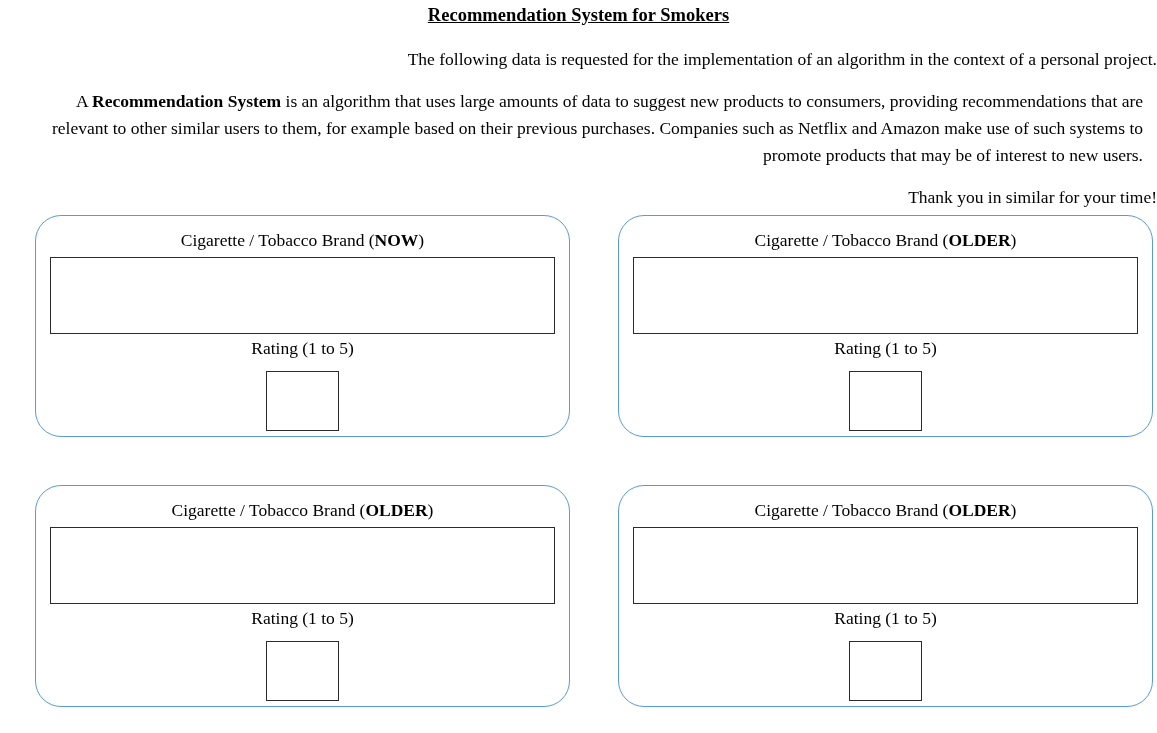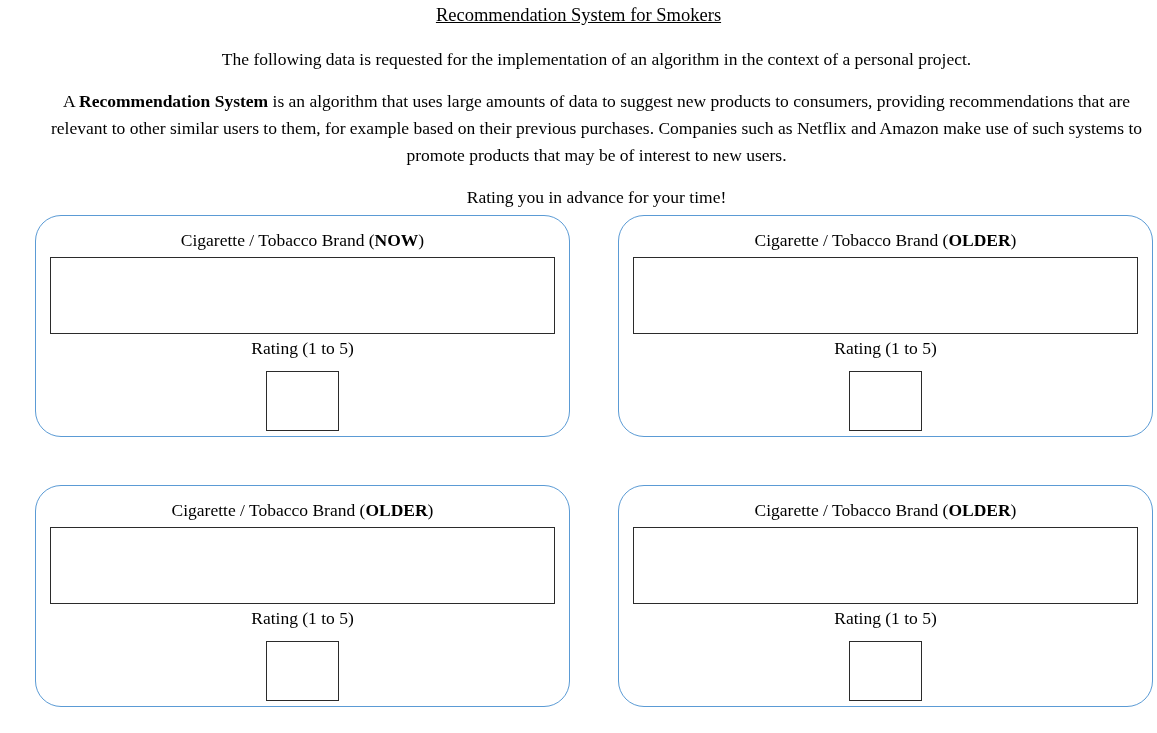--- a/index.html
+++ b/index.html
@@ -8,26 +8,26 @@
     width: 1157px;
     height: 733px;
     font-family: "Liberation Serif", serif;
     font-size: 17.5px;
     color: #000000;
     overflow: hidden;
   }
   .page { width: 1157px; padding-top: 2px; }
   .page-title {
     font-size: 18.5px;
-    font-weight: normal;
+    font-weight: bold;
     text-align: center;
     text-decoration: underline;
     line-height: 27px;
   }
-  p { text-align: center; line-height: 27px; margin-left: 36px; }
+  p { text-align: right; line-height: 27px; margin-left: 36px; }
   .intro { margin-top: 17px; }
   .description { margin-top: 15px; padding: 0 14px; }
   .thanks { margin-top: 15px; }
   .instruction {
     margin-top: 17px;
     font-weight: bold;
     text-decoration: underline;
     font-size: 18px;
   }
   .frames-grid {
@@ -88,21 +88,21 @@
 <body>
 
 <div class="page">
 
   <h1 class="page-title">Recommendation System for Smokers</h1>
 
   <p class="intro">The following data is requested for the implementation of an algorithm in the context of a personal project.</p>
 
   <p class="description"><span>A </span><b>Recommendation System</b><span> is an algorithm that uses large amounts of data to suggest new products to consumers, providing recommendations that are relevant to other similar users to them, for example based on their previous purchases. Companies such as Netflix and Amazon make use of such systems to promote products that may be of interest to new users.</span></p>
 
-  <p class="thanks">Rating you in advance for your time!</p>
+  <p class="thanks">Thank you in similar for your time!</p>
 
 
   <div class="frames-grid">
 
     <section class="frame">
       <div class="frame-title"><span>Cigarette / Tobacco Brand (</span><b>NOW</b><span>)</span></div>
       <textarea class="brand-input" style=""></textarea>
       <div class="rating-label">Rating (1 to 5)</div>
       <input class="rating-input" style="">
     </section>

